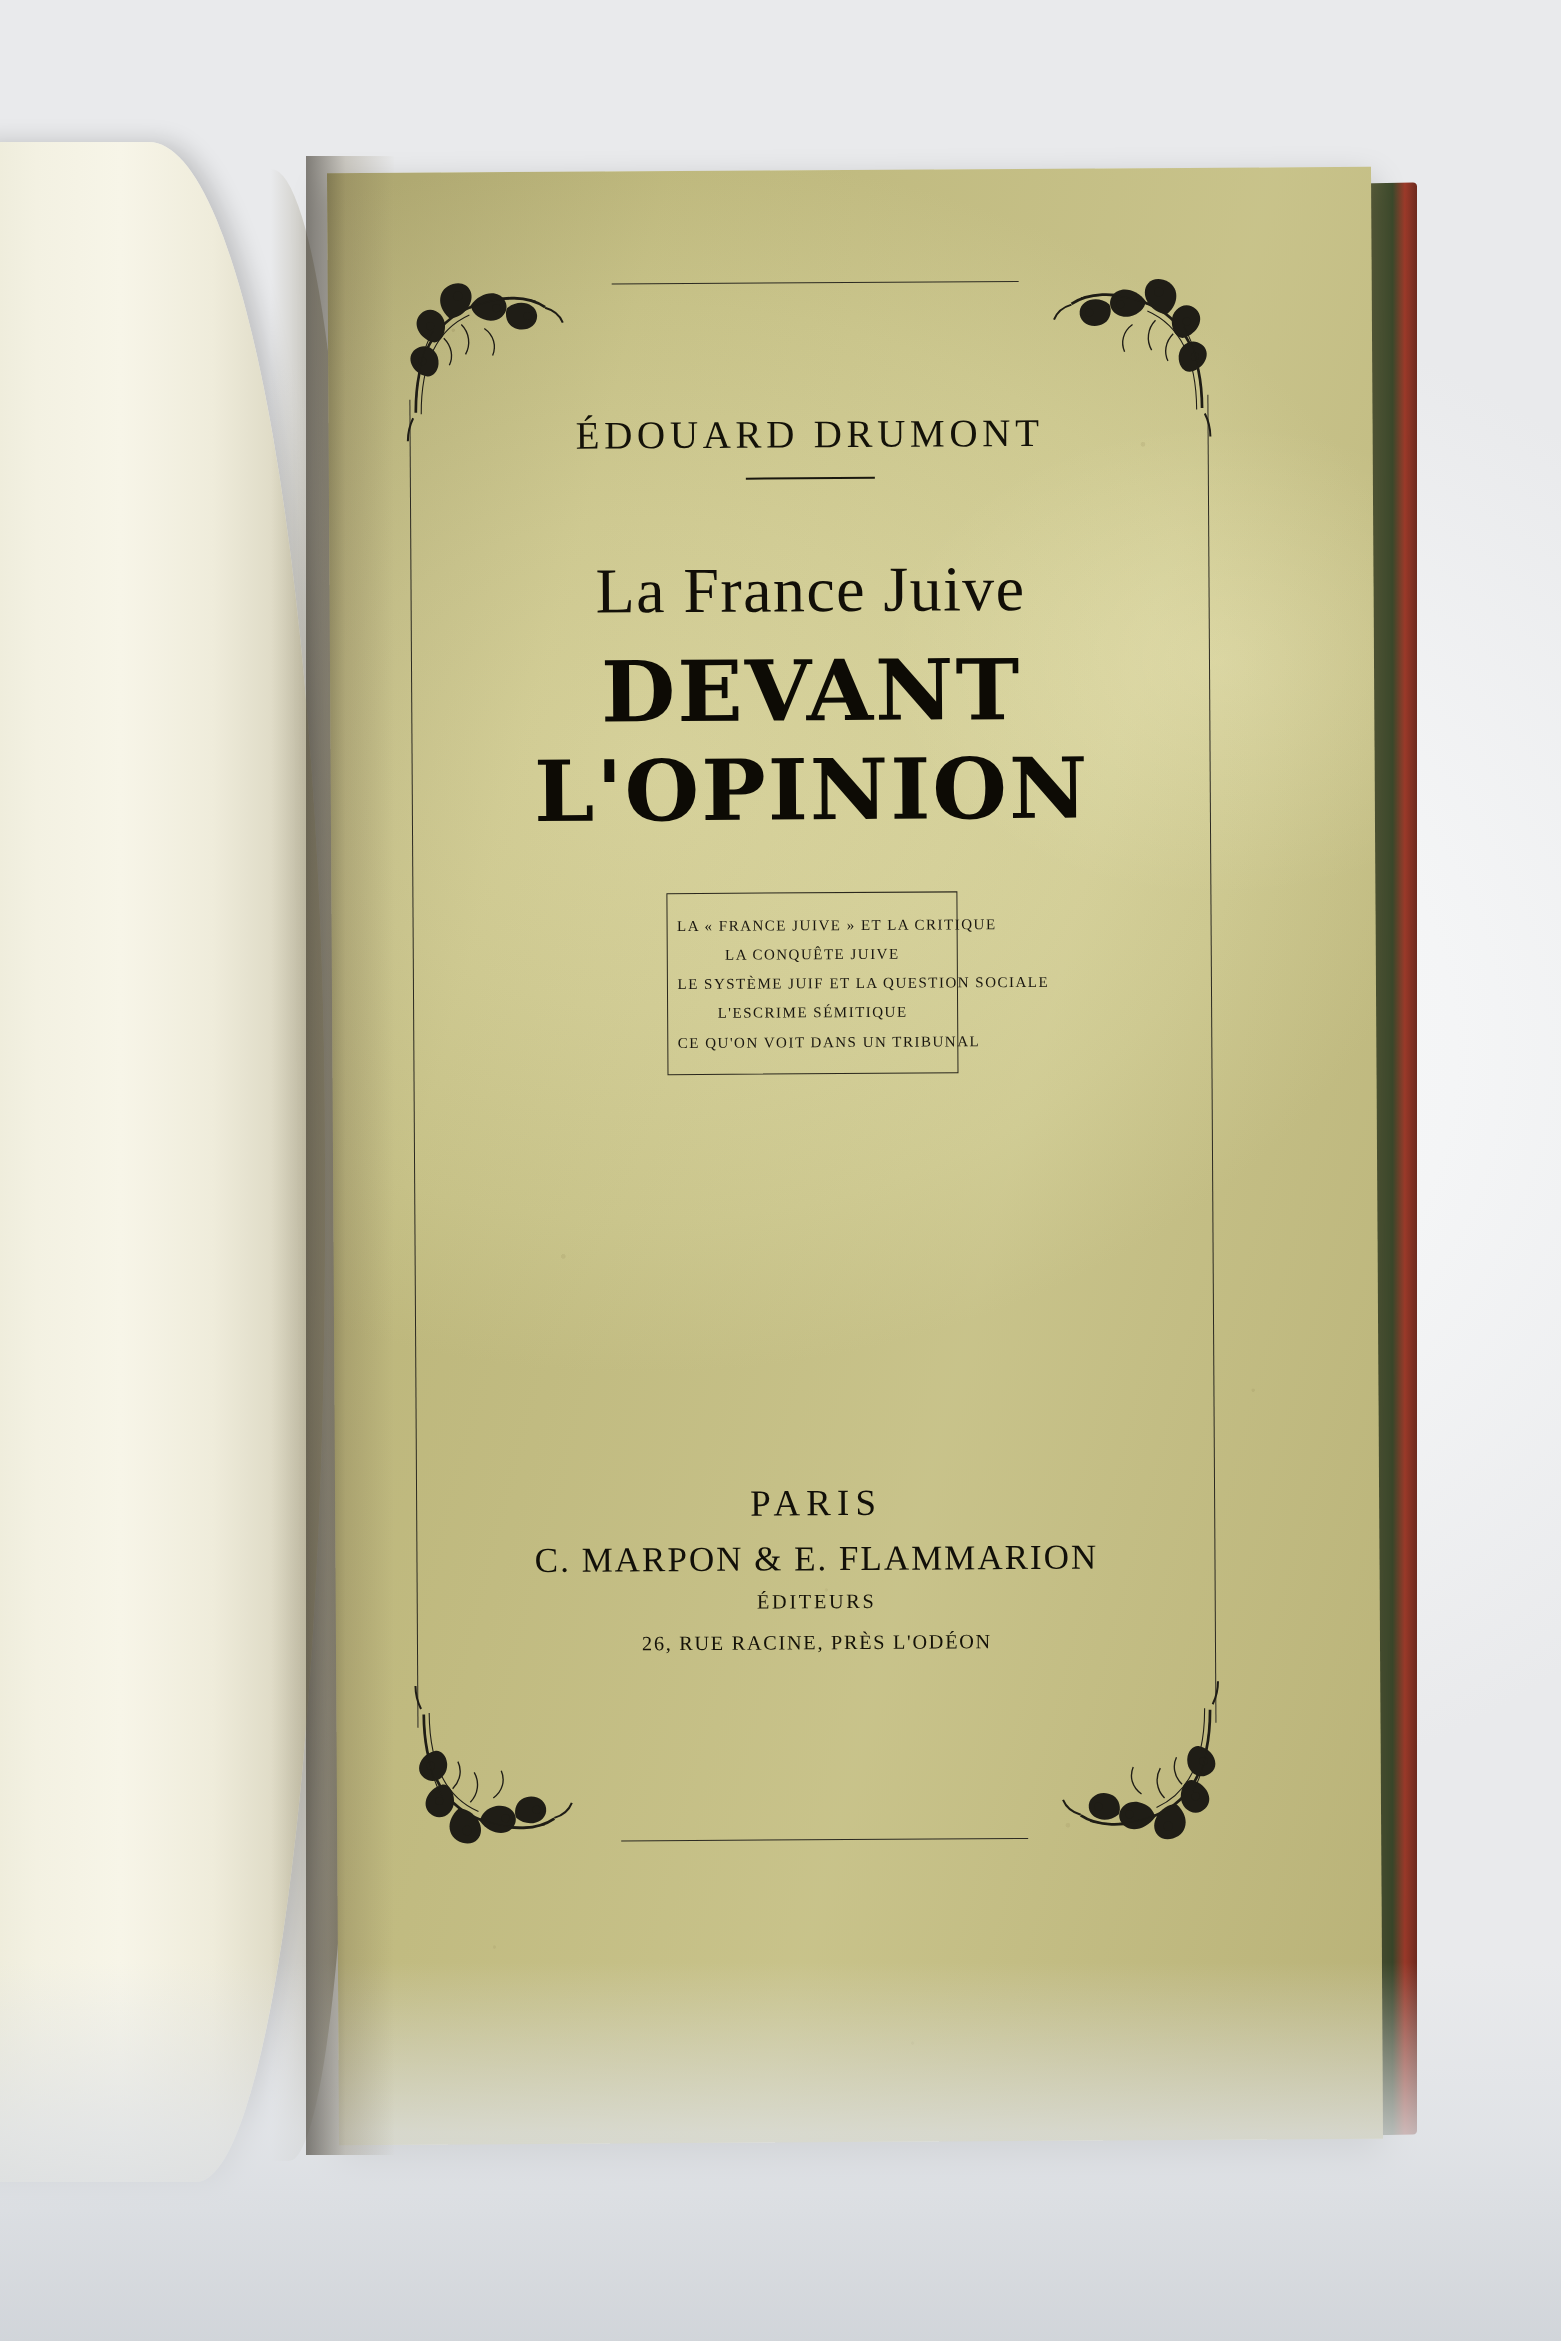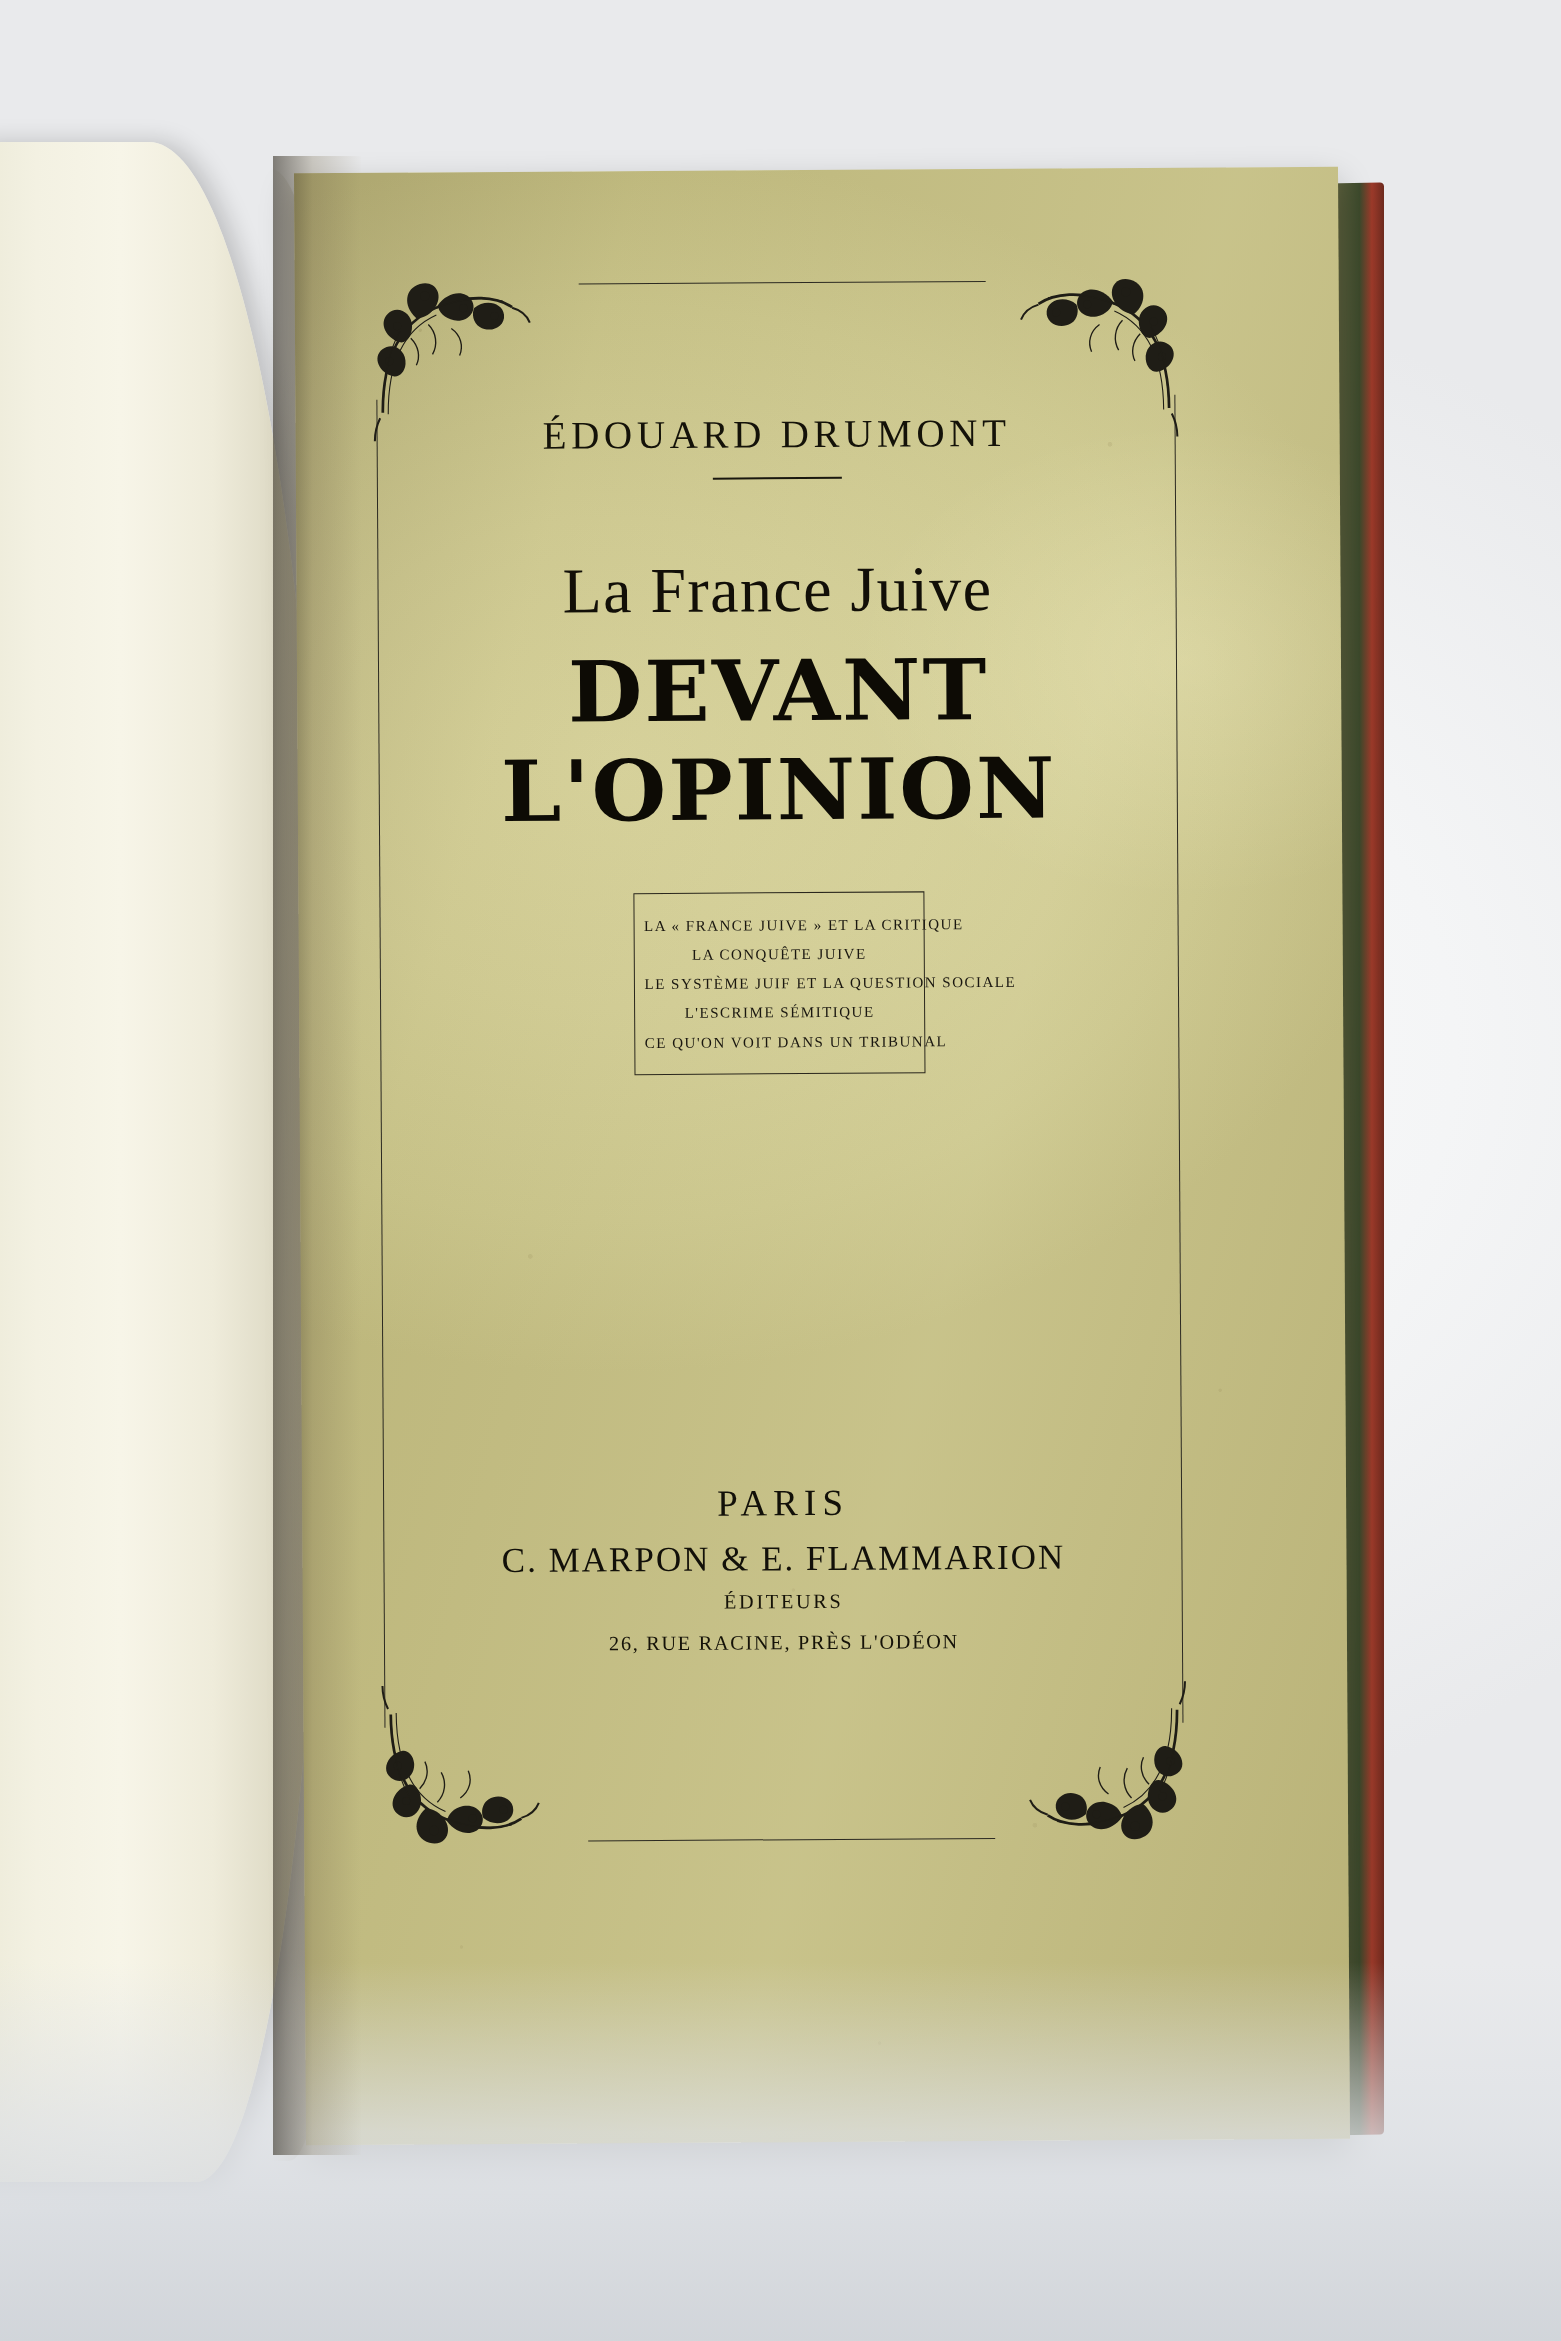--- a/index.html
+++ b/index.html
@@ -49,21 +49,21 @@
     width: 81px;
     height: 1992px;
     background: linear-gradient(to right, rgba(180,174,150,0.0) 0%, rgba(150,143,118,0.55) 70%, rgba(96,90,70,0.75) 100%);
     border-radius: 0 122px 95px 0 / 0 949px 881px 0;
     pointer-events: none;
   }
 
   
   #book {
     position: absolute;
-    left: 273px;
+    left: 306px;
     top: 102px;
     width: 1152px;
     height: 2087px;
   }
   
   #gutter {
     position: absolute;
     left: 0px;
     top: 54px;
     width: 88px;

